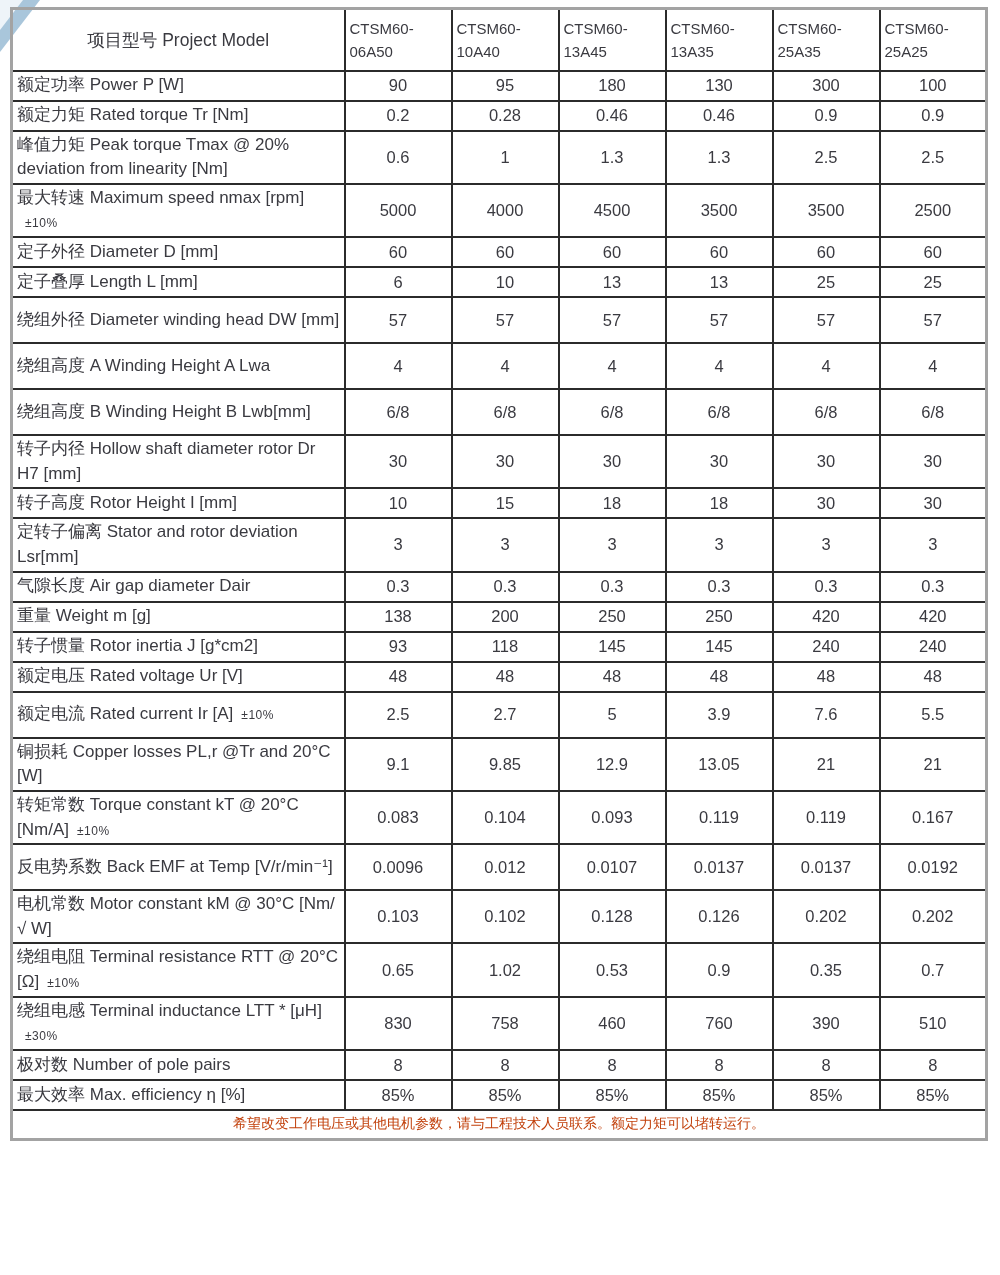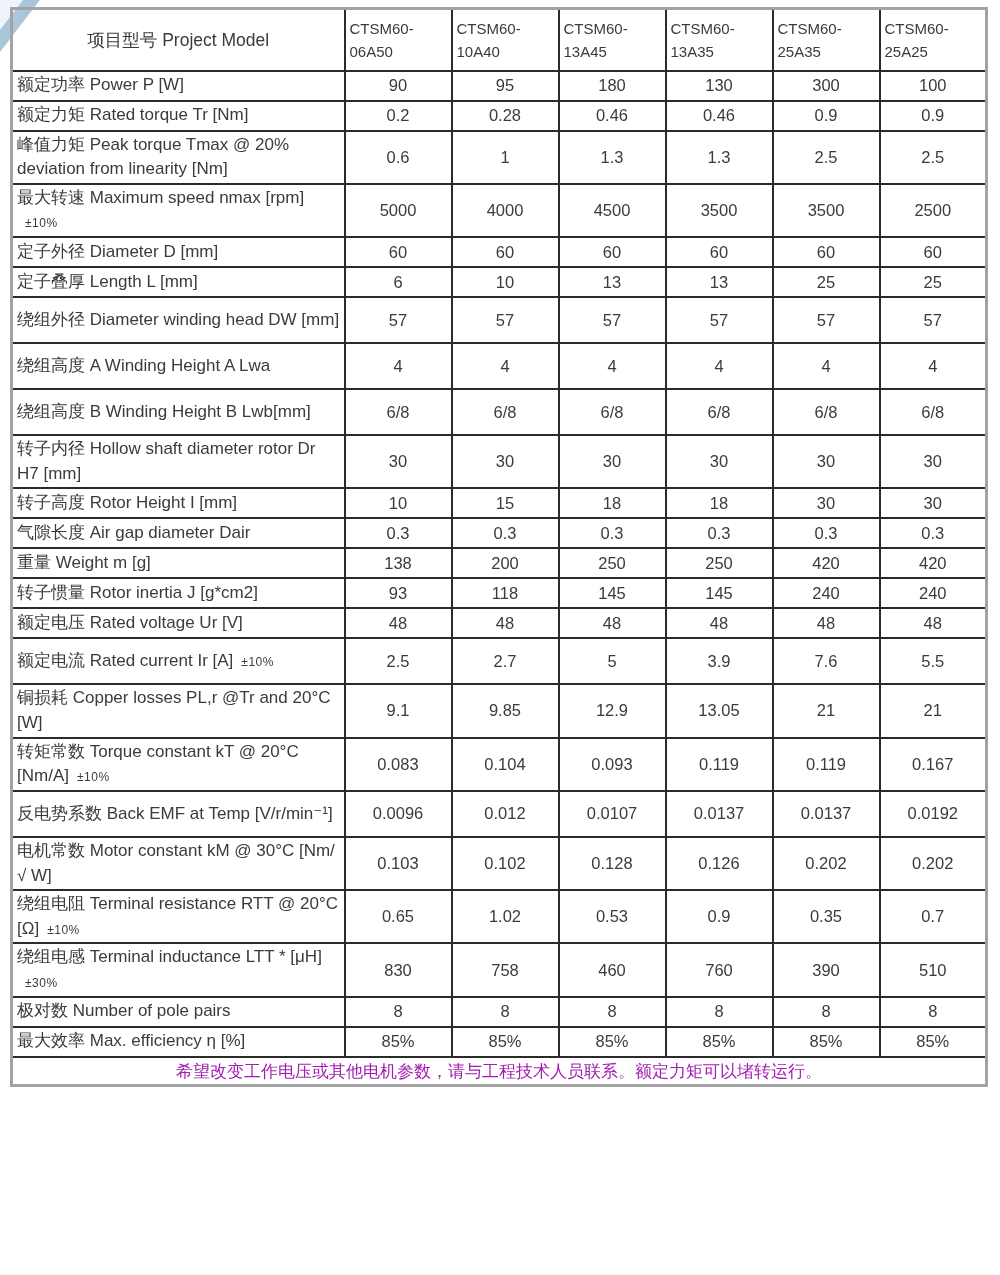--- a/index.html
+++ b/index.html
@@ -62,22 +62,22 @@
   tr.h2{height:46px;}
   .note{
     font-size:12px;
     margin-left:8px;
     letter-spacing:0.5px;
     white-space:nowrap;
   }
   tr.footer-row{height:29px;}
   td.footer-cell{
     text-align:center;
-    color:#a21caf;
-    font-size:17px;
+    color:#c2410c;
+    font-size:14px;
     padding:2px 0;
   }
 </style>
 </head>
 <body>
 
 <div class="page">
   <div class="corner-fold"></div>
   <div class="corner-fold-inner"></div>
 
@@ -215,20 +215,29 @@
         </tr>
         <tr class="h1">
           <td class="row-label">转子高度 Rotor Height I [mm]</td>
           <td class="cell-value">10</td>
           <td class="cell-value">15</td>
           <td class="cell-value">18</td>
           <td class="cell-value">18</td>
           <td class="cell-value">30</td>
           <td class="cell-value">30</td>
         </tr>
+        <tr class="h2">
+          <td class="row-label">定转子偏离 Stator and rotor deviation Lsr[mm]</td>
+          <td class="cell-value">3</td>
+          <td class="cell-value">3</td>
+          <td class="cell-value">3</td>
+          <td class="cell-value">3</td>
+          <td class="cell-value">3</td>
+          <td class="cell-value">3</td>
+        </tr>
         <tr class="h1">
           <td class="row-label">气隙长度  Air gap diameter Dair</td>
           <td class="cell-value">0.3</td>
           <td class="cell-value">0.3</td>
           <td class="cell-value">0.3</td>
           <td class="cell-value">0.3</td>
           <td class="cell-value">0.3</td>
           <td class="cell-value">0.3</td>
         </tr>
         <tr class="h1">

